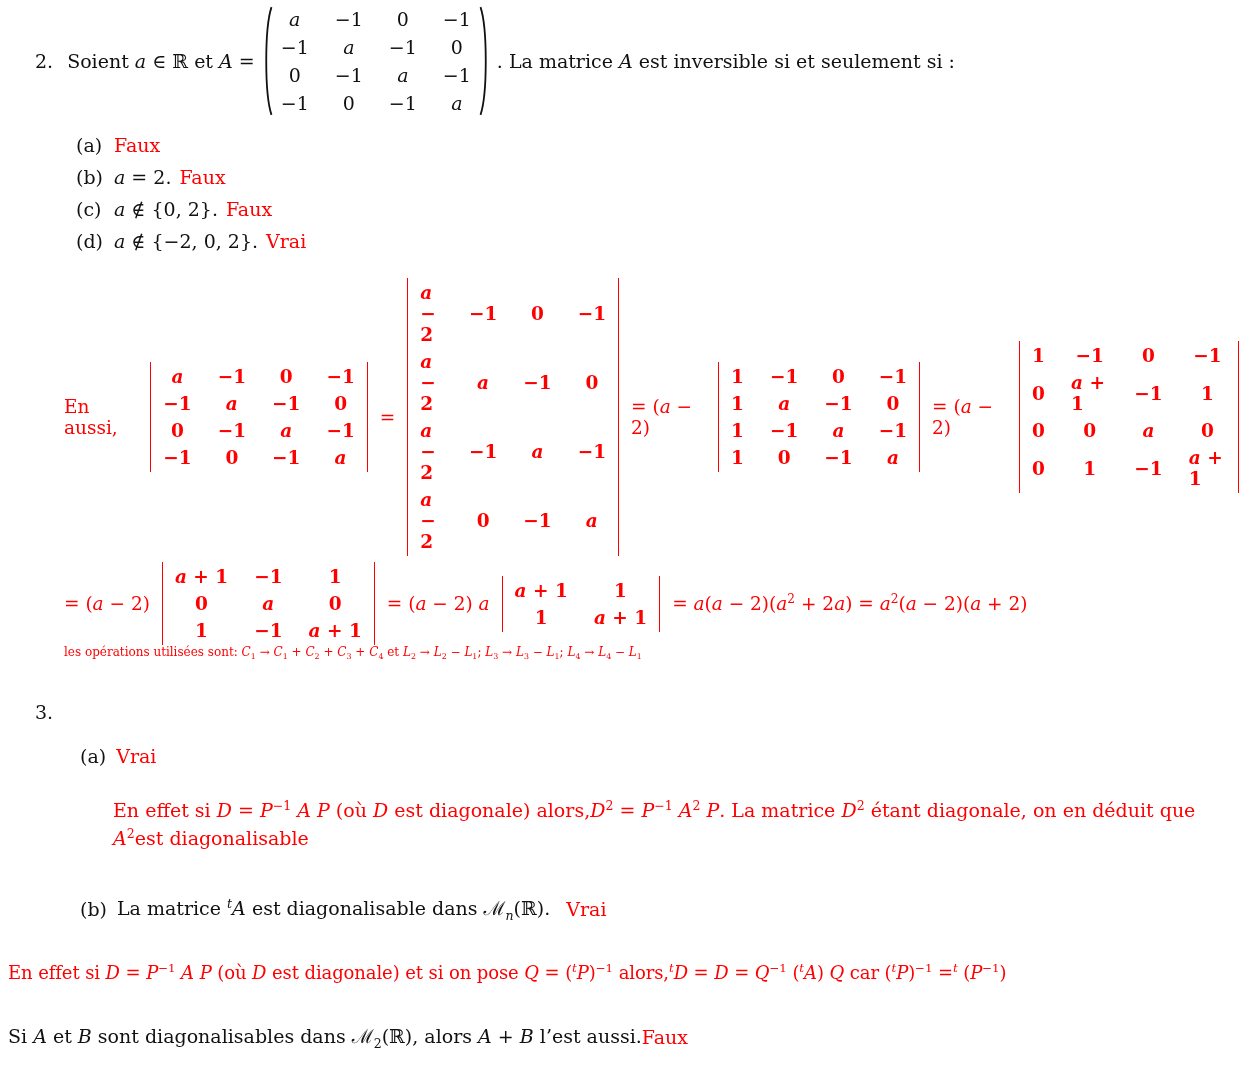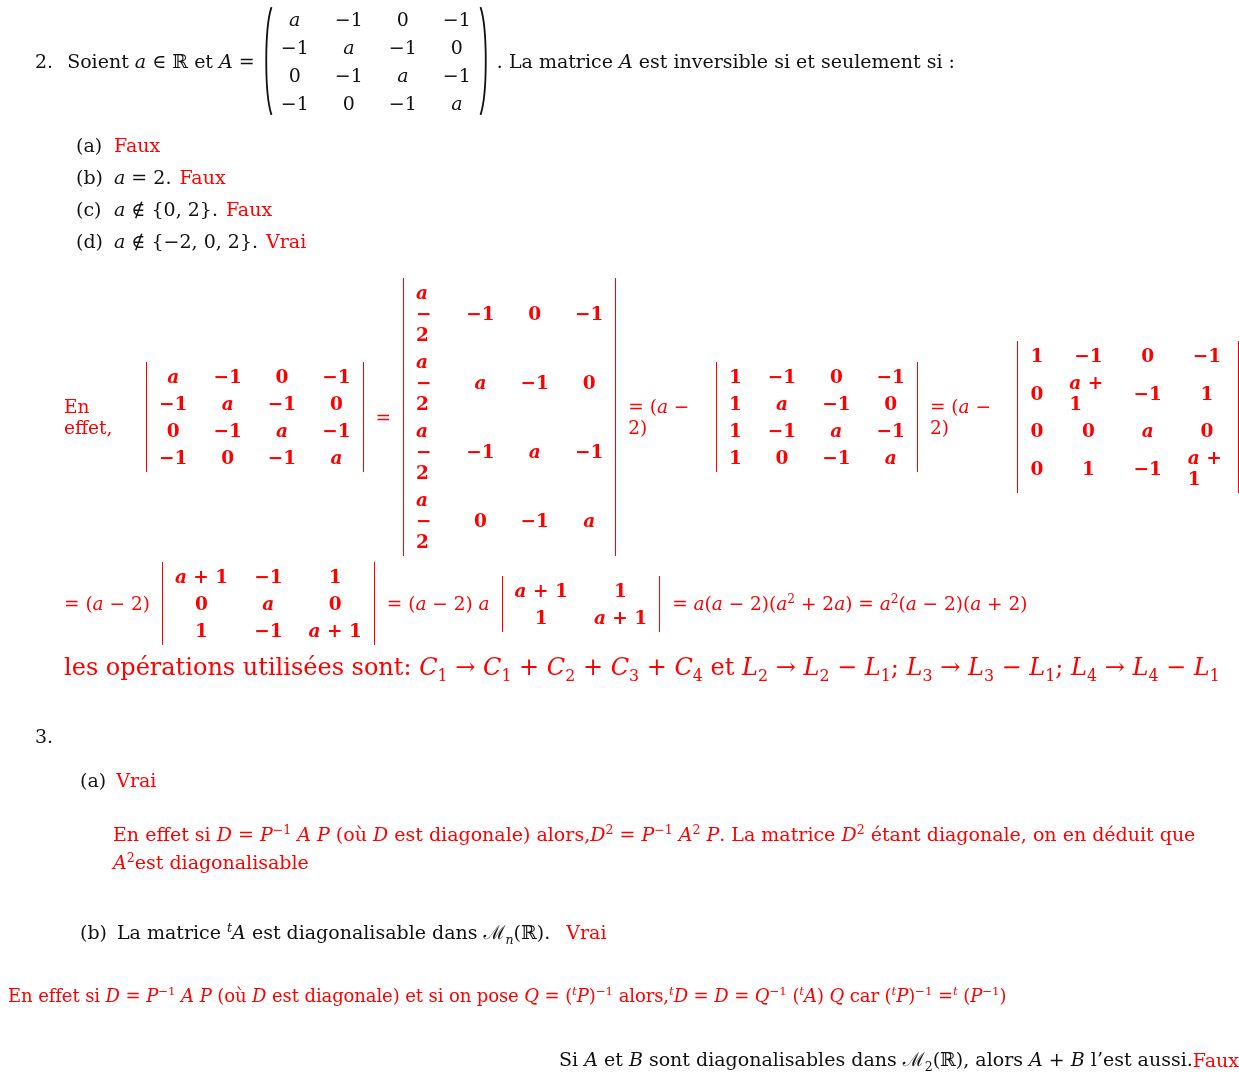--- a/index.html
+++ b/index.html
@@ -15,28 +15,28 @@
   .mx-grid{display:inline-grid;align-items:center;justify-items:center;column-gap:26px;row-gap:6px;padding:2px 8px;}
   .mx-bars{border-left:1.5px solid currentColor;border-right:1.5px solid currentColor;padding:4px 12px;font-weight:bold;}
   .q2-head{margin:6px 0 0 35px;gap:8px;}
   .qnum{margin-right:6px;}
   .items{margin:18px 0 0 76px;}
   .item{margin-bottom:10px;gap:8px;}
   .item .lbl{min-width:30px;}
   .proof{margin:26px 0 0 64px;}
   .proof-line1{gap:12px;font-size:18.5px;}
   .proof-line2{gap:12px;margin-top:6px;font-size:18.5px;}
-  .ops{margin-top:8px;font-size:24px;}
+  .ops{margin-top:0;font-size:12px;}
   .q3-head{margin:40px 0 0 35px;gap:12px;}
   .q3-item{margin-left:80px;gap:10px;}
   .q3a{margin-top:22px;}
   .q3a-exp{margin:30px 0 0 113px;width:1126px;line-height:1.45;}
   .q3b{margin-top:42px;}
   .q3b-exp{margin:38px 0 0 8px;white-space:nowrap;font-size:18px;letter-spacing:-0.1px;}
-  .claim{margin:40px 0 0 8px;gap:0;justify-content:flex-end;}
+  .claim{margin:40px 0 0 8px;gap:0;}
 </style>
 </head>
 <body>
 
 <div class="page">
 
   <div class="row q2-head">
     <span class="qnum">2.</span>
     <span class="m">Soient <i>a</i> ∈ ℝ et <i>A</i> =</span>
     <span class="mx">
@@ -85,21 +85,21 @@
     </div>
     <div class="row item">
       <span class="lbl">(d)</span>
       <span><i>a</i> ∉ {−2, 0, 2}.</span>
       <span class="red">Vrai</span>
     </div>
   </div>
 
   <div class="proof red">
     <div class="row proof-line1">
-      <span>En effet,</span>
+      <span>En aussi,</span>
       <span class="mx">
           <span class="mx-grid mx-bars" style="grid-template-columns: repeat(4, auto);">
             <span class="mx-cell"><i>a</i></span>
             <span class="mx-cell">−1</span>
             <span class="mx-cell">0</span>
             <span class="mx-cell">−1</span>
             <span class="mx-cell">−1</span>
             <span class="mx-cell"><i>a</i></span>
             <span class="mx-cell">−1</span>
             <span class="mx-cell">0</span>

